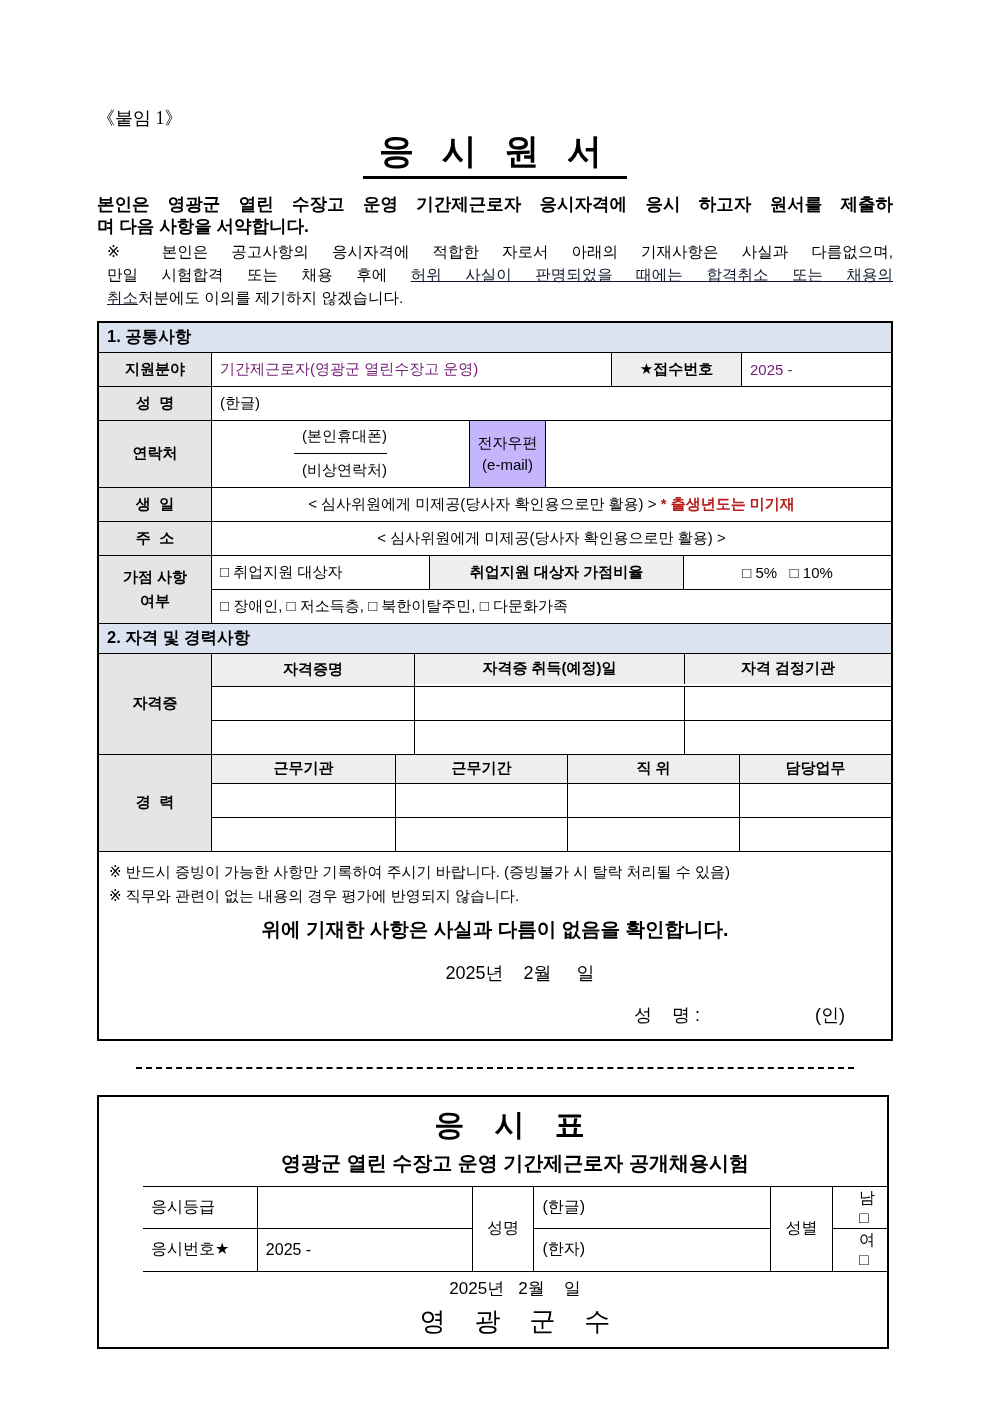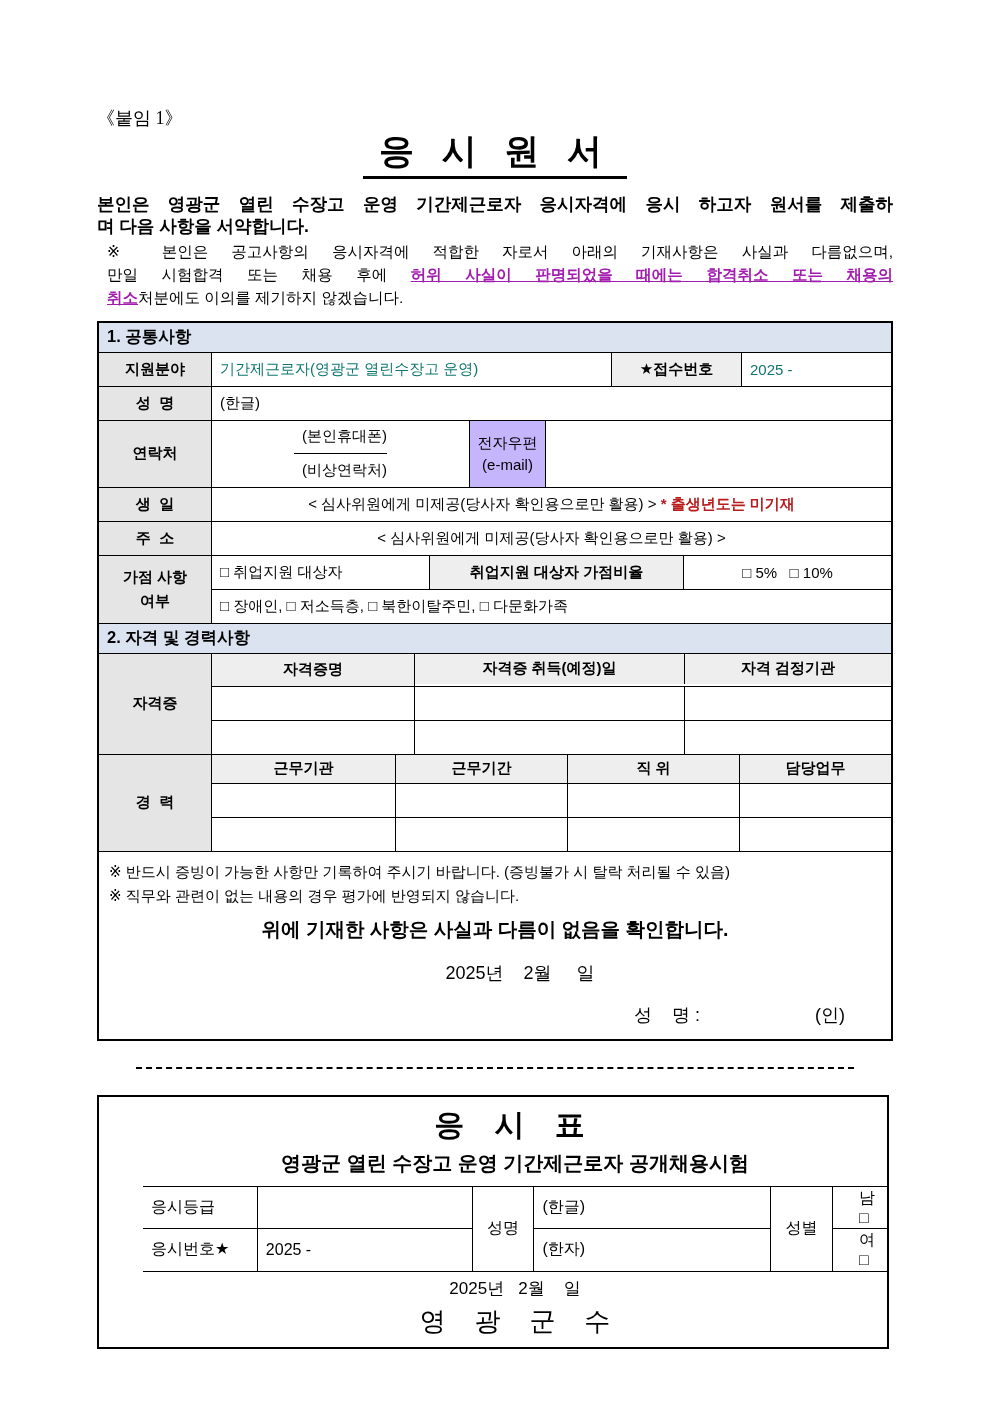--- a/index.html
+++ b/index.html
@@ -17,34 +17,34 @@
   .attachment { padding-top:106px; font-size:18px; font-family:"Liberation Serif","DejaVu Serif",serif; }
   .title-wrap { text-align:center; margin-top:2px; }
   .doc-title {
     display:inline-block; font-size:35px; font-weight:bold; letter-spacing:9px;
     border-bottom:3px solid #000; padding:0 16px 5px 16px; line-height:1.1;
   }
 
   .intro { margin-top:14px; font-size:17.5px; font-weight:bold; line-height:22px; }
   .jl { text-align:justify; text-align-last:justify; }
   .pledge { margin-top:3px; font-size:15.5px; font-weight:normal; line-height:23px; padding-left:10px; }
-  .hl { color:#a21caf; font-weight:bold; text-decoration:underline; }
+  .hl { color:#0f172a; font-weight:normal; text-decoration:underline; }
 
   
   .mt { margin-top:12px; border:2px solid #000; width:796px; font-size:15px; }
   .sec-h { background:#dbe3f1; font-weight:bold; font-size:16.5px; height:30px;
            display:flex; align-items:center; padding-left:8px; border-bottom:1px solid #000; }
   .r { display:flex; border-bottom:1px solid #000; }
   .r:last-child { border-bottom:none; }
   .c { border-right:1px solid #000; display:flex; align-items:center; }
   .c:last-child { border-right:none; }
   .lab { width:113px; background:#e5e5e5; font-weight:bold; justify-content:center; white-space:pre; text-align:center; }
   .h33 { min-height:33px; }
   .val { padding-left:8px; }
-  .blue { color:#0f766e; }
+  .blue { color:#701a75; }
   .gray { background:#eee; font-weight:bold; justify-content:center; }
   .center { justify-content:center; }
   .stack { display:flex; flex-direction:column; }
   .sub { display:flex; align-items:center; border-bottom:1px solid #000; height:33px; }
   .sub:last-child { border-bottom:none; }
   .rcol { flex:1; display:flex; flex-direction:column; }
   .srow { display:flex; border-bottom:1px solid #000; }
   .srow:last-child { border-bottom:none; }
   .email-lab { width:76px; background:#c4b5fd; flex-direction:column; justify-content:center; line-height:22px; font-size:15px; }
   .red { color:#b91c1c; font-weight:bold; }

